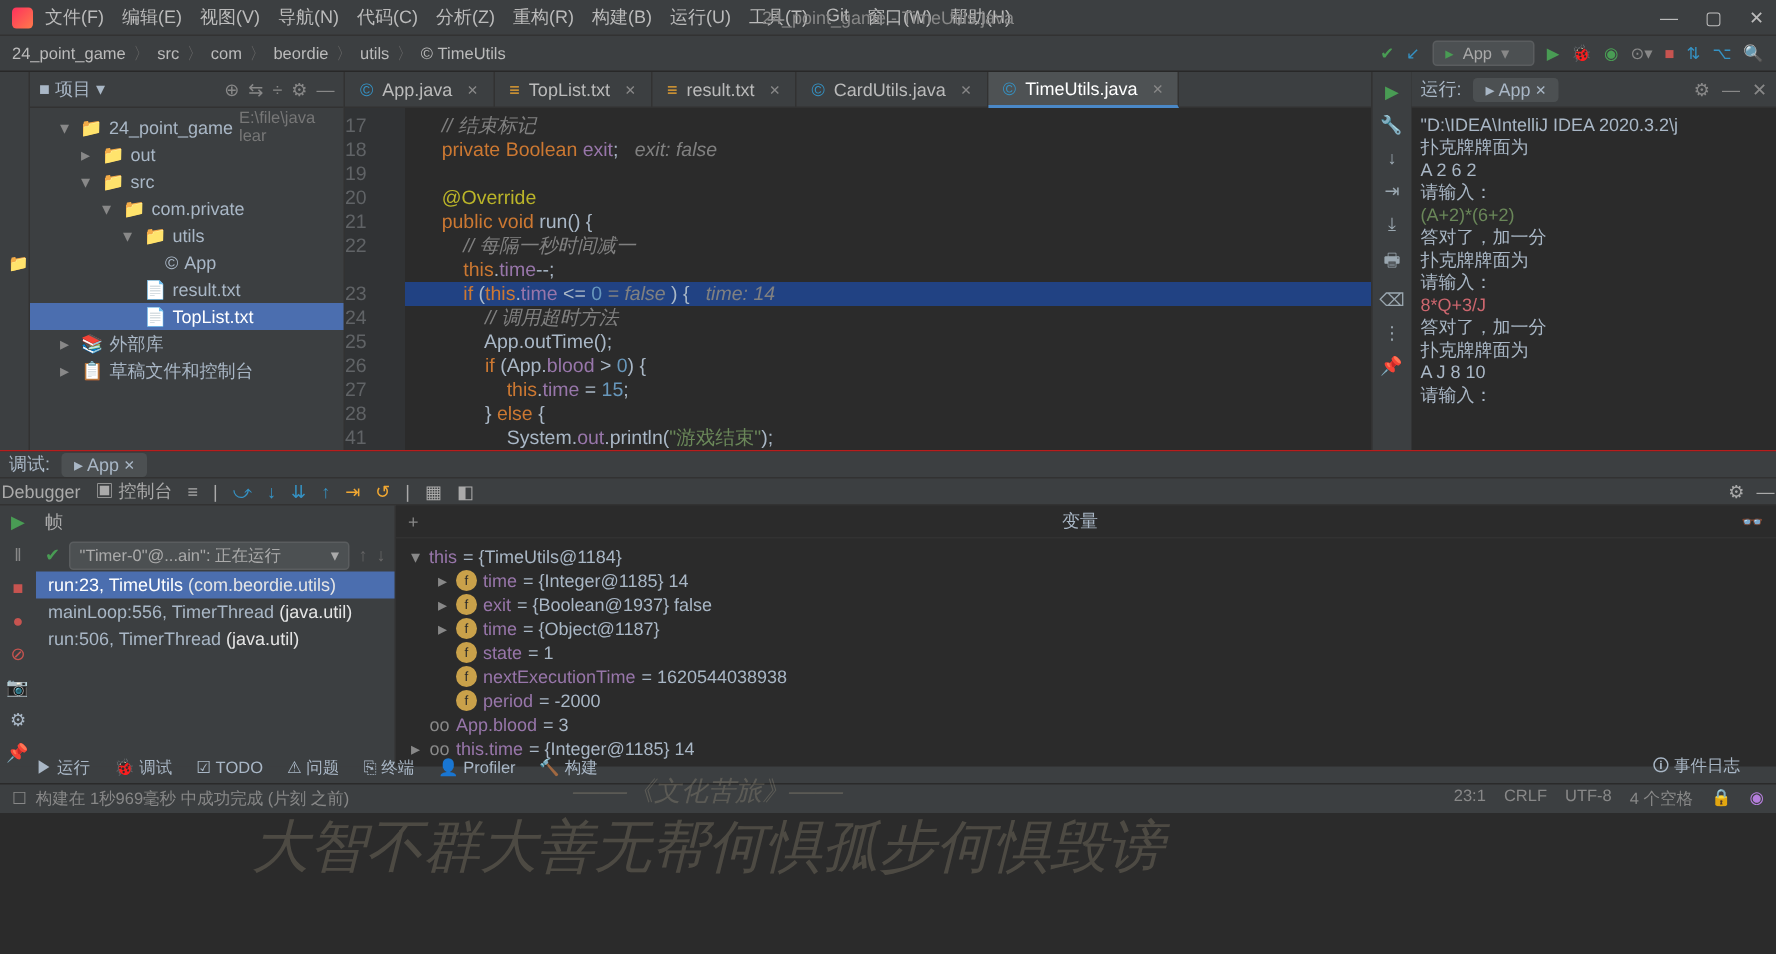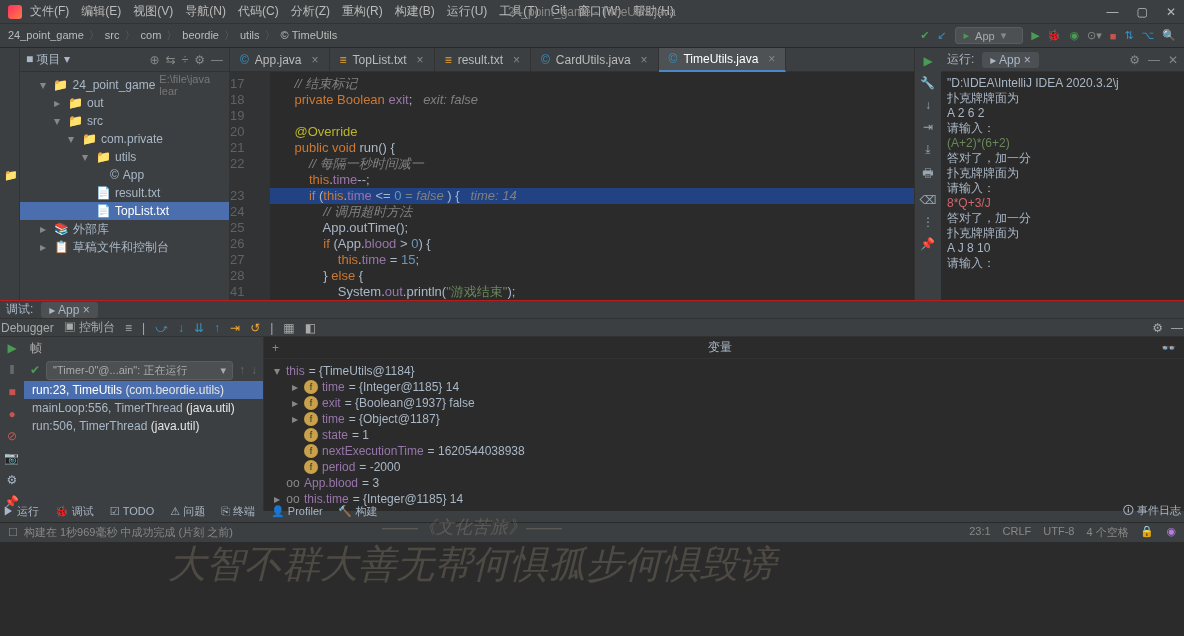--- a/index.html
+++ b/index.html
@@ -65,21 +65,21 @@
 .vars { flex: 1; background: #2b2b2b; }
 .vars-hdr { height: 22px; padding: 0 8px; display:flex; align-items:center; border-bottom:1px solid #323232;}
 .var-tree { padding: 4px 0; font-size: 12px; }
 .var-row { display:flex; align-items:center; height:16px; gap:4px;}
 .var-row .chev { width: 10px; color:#888; text-align:center;}
 .var-ico { width:14px; height:14px; border-radius:7px; font-size:9px; display:inline-flex; align-items:center; justify-content:center;}
 .var-ico.f { background:#c9a14a; color:#2b2b2b;}
 .var-ico.oo { color:#888; font-size:12px;}
 .var-name { color:#9876aa;}
 .var-val { color:#a9b7c6;}
-.footer { height: 22px; background: #3c3f41; display: flex; align-items: center; padding: 0 3px; gap: 16px; font-size: 11px; border-top: 1px solid #323232; }
+.footer { height: 22px; background: #3c3f41; display: flex; align-items: center; padding: 0 24px; gap: 16px; font-size: 11px; border-top: 1px solid #323232; }
 .statusbar { height: 20px; background: #3c3f41; display: flex; align-items: center; padding: 0 8px; font-size: 11px; color: #888; border-top:1px solid #2a2a2a;}
 .statusbar .right { margin-left: auto; display:flex; gap:12px;}
 .green { color:#499c54;}
 .red { color:#c75450;}
 .blue { color:#3592c4;}
 .orange { color:#f0a732;}
 .purple { color:#b57edc;}
 .bg-art { position:absolute; left:40px; right:280px; top:310px; height:280px; opacity:0.18; font-size:38px; color:#e8d7b0; font-style:italic; display:flex; flex-direction:column; align-items:center; justify-content:flex-end; pointer-events:none; font-family: "KaiTi", serif;}
 </style>
 </head>

